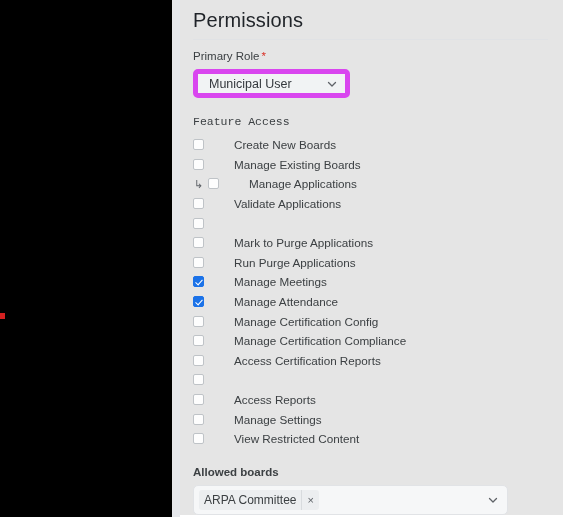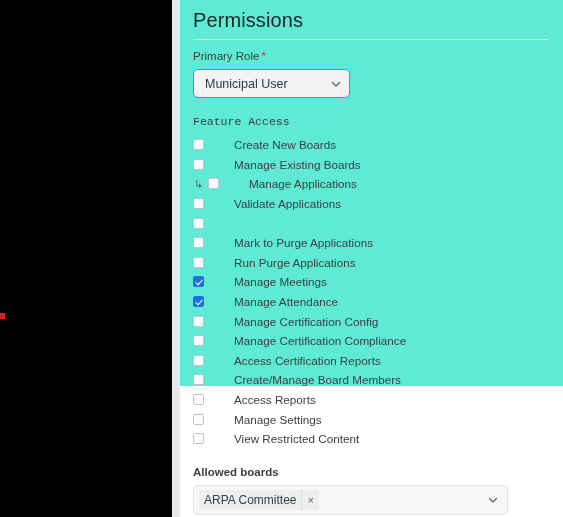--- a/index.html
+++ b/index.html
@@ -47,22 +47,22 @@
     height: 6px;
     background: #d32020;
   }
 
   
   .panel {
     position: absolute;
     left: 180px;
     top: 0;
     width: 383px;
-    height: 386px;
-    background: #5eead4;
+    height: 515px;
+    background: #e5e5e5;
     box-sizing: border-box;
     padding: 0 10px 0 13px;
   }
 
   .panel-title {
     margin: 0;
     padding-top: 6px;
     font-size: 20px;
     font-weight: 400;
     color: #1f2328;
@@ -87,21 +87,21 @@
     font-size: 11.5px;
     padding-left: 2px;
   }
 
   
   .select-role {
     margin-top: 6px;
     width: 157px;
     height: 29px;
     background: #f1f3f4;
-    border: 1px solid #d946ef;
+    border: 5px solid #d946ef;
     border-radius: 5px;
     box-sizing: border-box;
     display: flex;
     align-items: center;
     padding: 0 7px 0 11px;
     cursor: pointer;
   }
   .select-role .sel-value {
     flex: 1;
     font-size: 12.5px;
@@ -300,21 +300,20 @@
         <div class="feat-row">
           <span class="cbox"></span>
           <span class="feat-text">Manage Certification Compliance</span>
         </div>
         <div class="feat-row">
           <span class="cbox"></span>
           <span class="feat-text">Access Certification Reports</span>
         </div>
         <div class="feat-row">
           <span class="cbox"></span>
-          <span class="feat-text">Create/Manage Board Members</span>
         </div>
         <div class="feat-row">
           <span class="cbox"></span>
           <span class="feat-text">Access Reports</span>
         </div>
         <div class="feat-row">
           <span class="cbox"></span>
           <span class="feat-text">Manage Settings</span>
         </div>
         <div class="feat-row">

